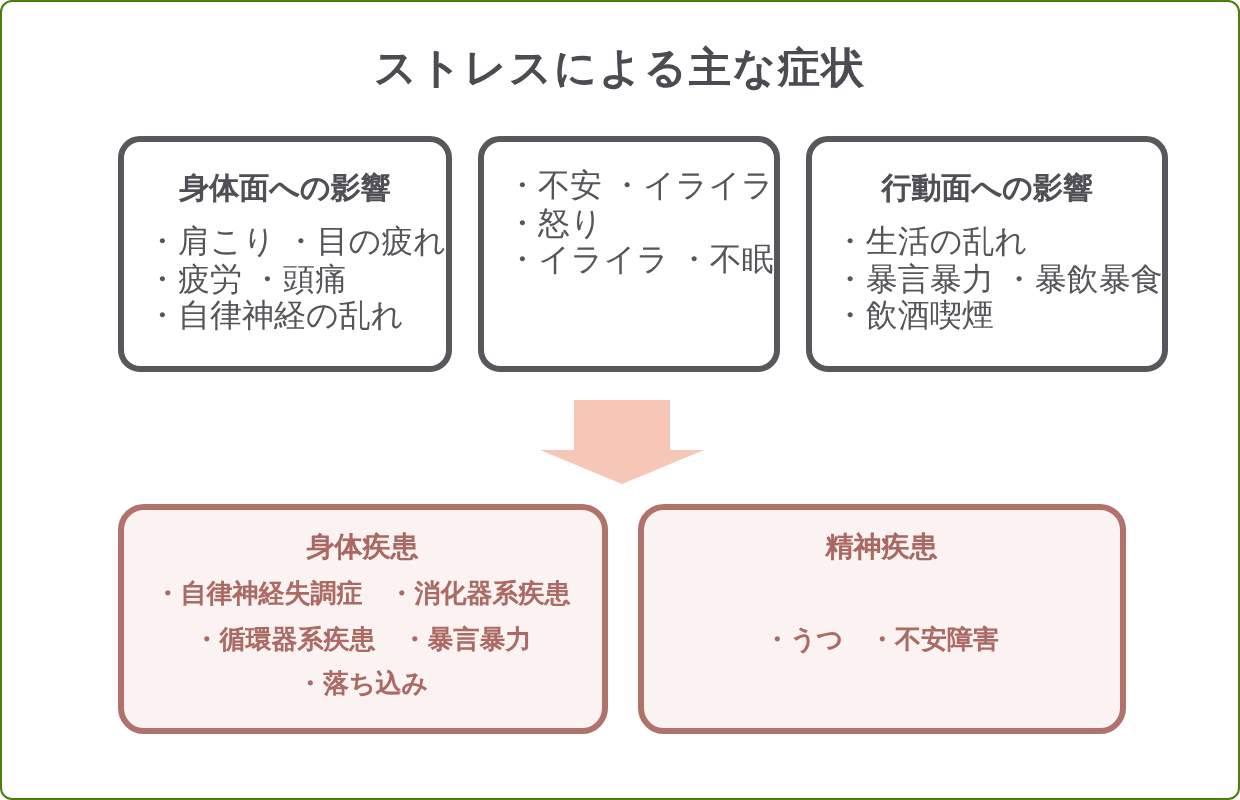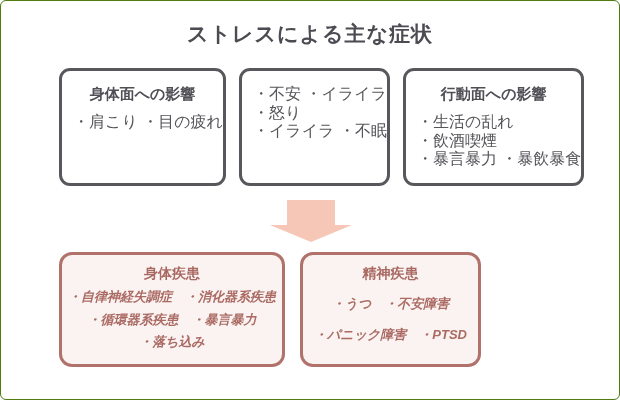--- a/index.html
+++ b/index.html
@@ -42,21 +42,21 @@
   .effect-lines { padding-left: 11px; }
   .effect-line {
     font-size: 16px; line-height: 18.5px;
     color: #55555a; white-space: nowrap;
   }
   .arrow-wrap {
     position: absolute; top: 199px; left: 269px;
     width: 82px; height: 42px;
   }
   .disease-row {
-    position: absolute; top: 251px; left: 58px; width: 422px;
+    position: absolute; top: 251px; left: 58px; width: 504px;
     display: flex; gap: 15px; border-radius: 25px;
   }
   .disease-box {
     flex: 1; height: 115px; box-sizing: border-box;
     border: 3px solid #b0726b; border-radius: 13px;
     background: #faf3f1;
     display: flex; flex-direction: column;
     padding: 10px 6px 8px;
   }
   .disease-title {
@@ -65,50 +65,52 @@
     color: #a96861;
   }
   .disease-lines {
     flex: 1;
     display: flex; flex-direction: column;
     justify-content: space-evenly;
   }
   .disease-line {
     text-align: center;
     font-size: 13px; font-weight: bold;
-    color: #ab6b64; white-space: nowrap; font-style: italic;
+    color: #ab6b64; white-space: nowrap;
   }
 </style>
 </head>
 <body>
 
 <div class="canvas">
 
   <div class="main-title">ストレスによる主な症状</div>
 
   <div class="effects-row">
     <div class="effect-box">
       <div class="effect-title">身体面への影響</div>
       <div class="effect-lines">
         <div class="effect-line">・肩こり ・目の疲れ</div>
+        <div class="effect-line">・疲労 ・頭痛</div>
+        <div class="effect-line">・自律神経の乱れ</div>
       </div>
     </div>
     <div class="effect-box">
       <div class="effect-lines">
         <div class="effect-line">・不安 ・イライラ</div>
         <div class="effect-line">・怒り</div>
         <div class="effect-line">・イライラ ・不眠</div>
       </div>
     </div>
     <div class="effect-box">
       <div class="effect-title">行動面への影響</div>
       <div class="effect-lines">
         <div class="effect-line">・生活の乱れ</div>
+        <div class="effect-line">・暴言暴力 ・暴飲暴食</div>
         <div class="effect-line">・飲酒喫煙</div>
-        <div class="effect-line">・暴言暴力 ・暴飲暴食</div>
       </div>
     </div>
   </div>
 
   <div class="arrow-wrap">
     <svg width="82" height="42" viewBox="0 0 82 42" xmlns="http://www.w3.org/2000/svg">
       <polygon points="17,0 65,0 65,25 82,25 41,42 0,25 17,25" fill="#f6c6b6"></polygon>
     </svg>
   </div>
 
@@ -118,18 +120,17 @@
       <div class="disease-lines">
         <div class="disease-line">・自律神経失調症　・消化器系疾患</div>
         <div class="disease-line">・循環器系疾患　・暴言暴力</div>
         <div class="disease-line">・落ち込み</div>
       </div>
     </div>
     <div class="disease-box">
       <div class="disease-title">精神疾患</div>
       <div class="disease-lines">
         <div class="disease-line">・うつ　・不安障害</div>
-        <div class="disease-line">・パニック障害　・PTSD</div>
       </div>
     </div>
   </div>
 
 </div>
 
 </body></html>

